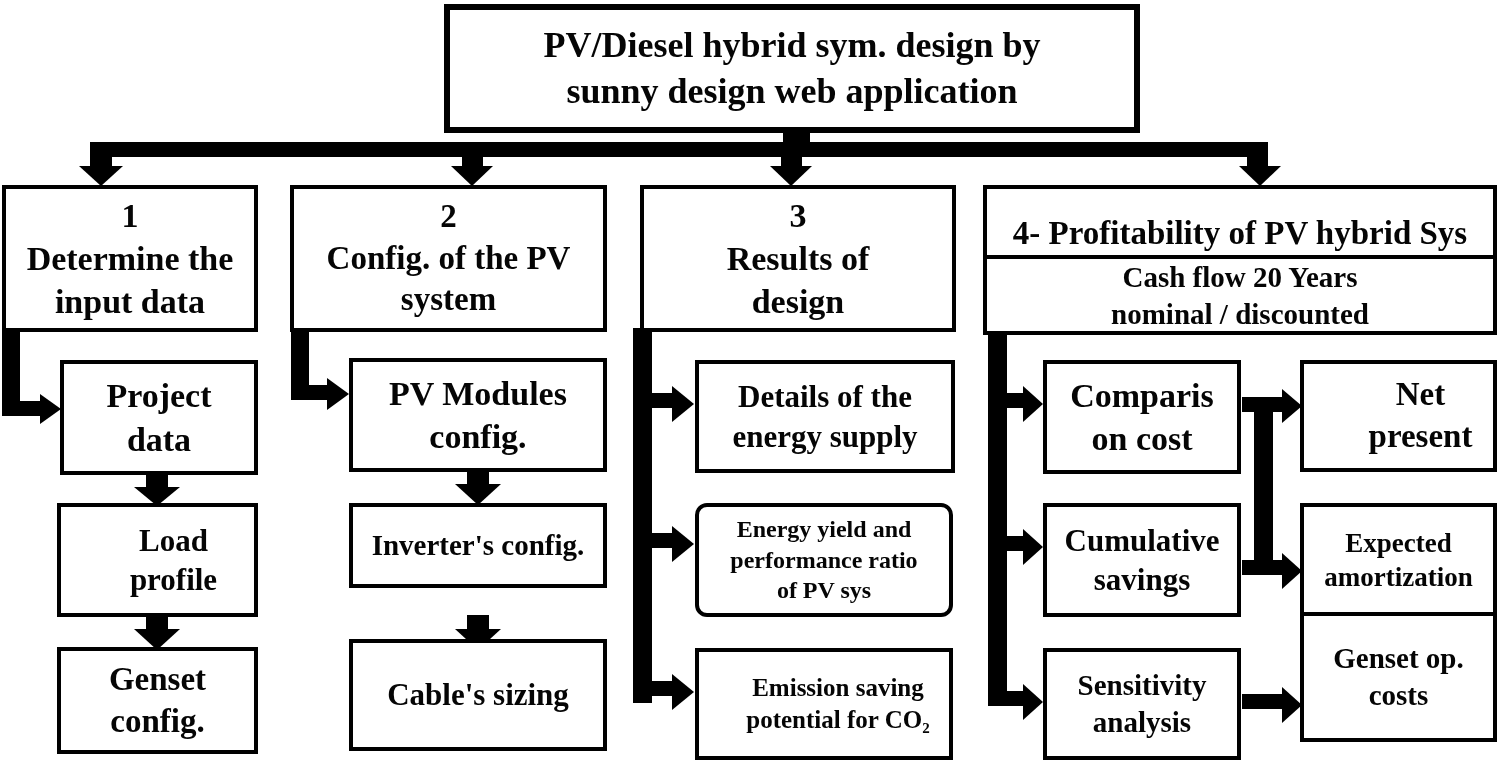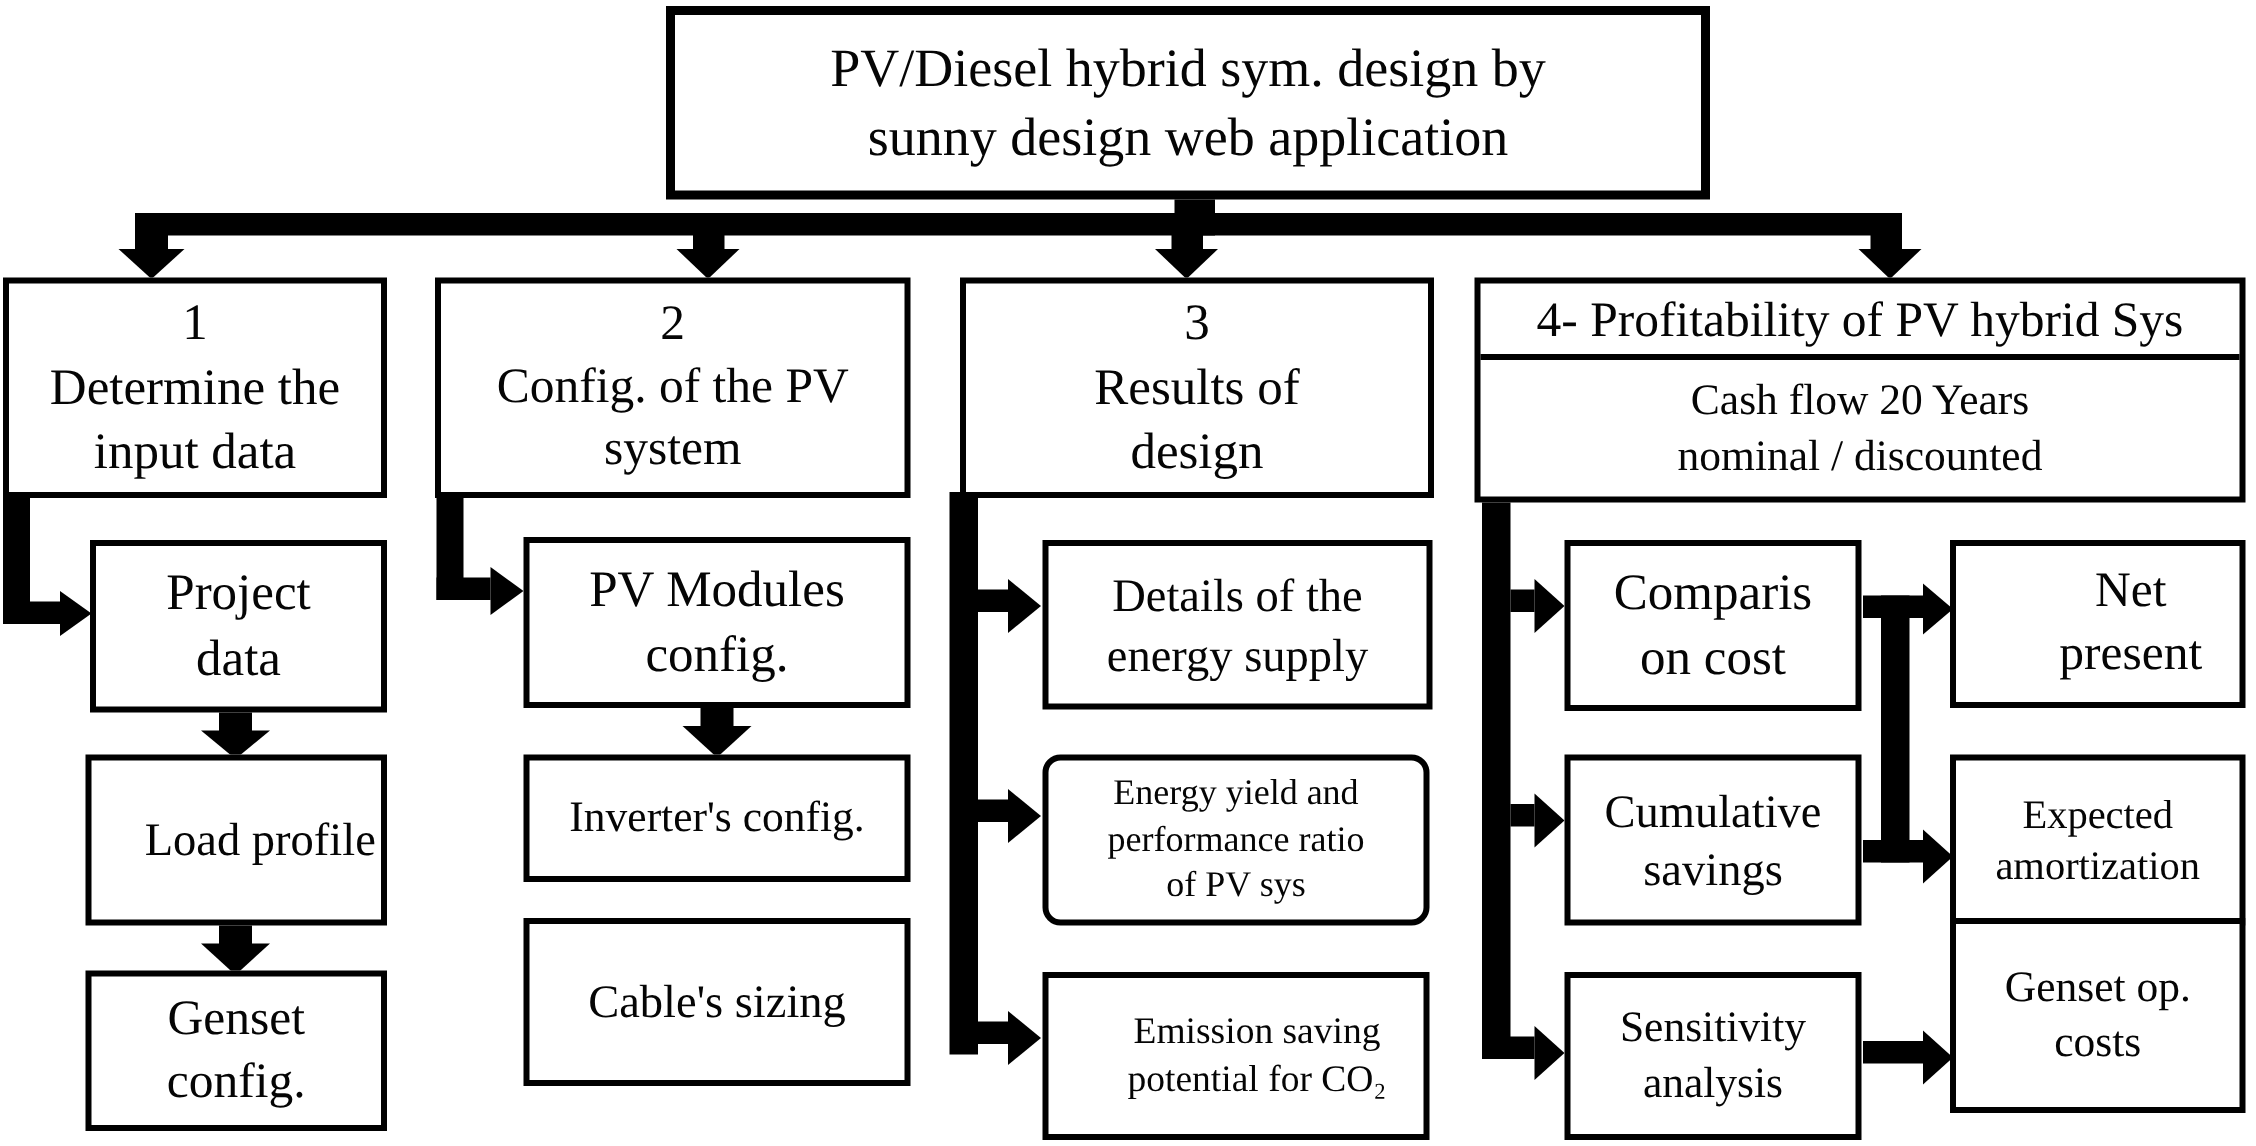--- a/index.html
+++ b/index.html
@@ -7,25 +7,25 @@
     position:relative;width:1504px;height:764px;background:#ffffff;
     font-family:"Liberation Serif","DejaVu Serif",serif;color:#000;
     overflow:hidden;
   }
   #connectors{position:absolute;left:0;top:0;width:1504px;height:764px;z-index:1;}
   .box{
     position:absolute;z-index:2;background:#ffffff;border:4px solid #000;
     display:flex;align-items:center;justify-content:center;text-align:center;
     box-sizing:border-box;
   }
-  .box-text{white-space:pre-line;line-height:1.27;color:#050505;}
+  .box-text{white-space:pre-line;line-height:1.27;color:#050505;font-weight:bold;}
   .title-box{border-width:6px;}
   .c4wrap{padding:0;flex-direction:column;align-items:stretch;justify-content:flex-start;}
   .c4row1{box-sizing:border-box;height:51px;border-bottom:4px solid #000;
-          display:flex;align-items:flex-end;justify-content:center;}
+          display:flex;align-items:flex-start;justify-content:center;margin-top:24px;}
   .c4row2{box-sizing:border-box;flex:1;display:flex;align-items:center;justify-content:center;}
   .fs36{font-size:36px;} .fs34{font-size:34px;} .fs33{font-size:33px;}
   .fs31{font-size:31px;} .fs29{font-size:29px;} .fs27{font-size:27px;}
   .fs25{font-size:25px;} .fs24{font-size:24px;}
 </style>
 </head>
 <body>
 
 <div id="stage">
 
@@ -152,21 +152,21 @@
 Config. of the PV
 system</div>
   </div>
   <div class="box" style="left:349px;top:358px;width:258px;height:114px;">
     <div class="box-text fs34">PV Modules
 config.</div>
   </div>
   <div class="box" style="left:349px;top:503px;width:258px;height:85px;">
     <div class="box-text fs29">Inverter's config.</div>
   </div>
-  <div class="box" style="left:349px;top:612px;width:258px;height:112px;">
+  <div class="box" style="left:349px;top:639px;width:258px;height:112px;">
     <div class="box-text fs31">Cable's sizing</div>
   </div>
 
   <div class="box" style="left:640px;top:185px;width:316px;height:147px;">
     <div class="box-text fs34">3
 Results of
 design</div>
   </div>
   <div class="box" style="left:695px;top:360px;width:260px;height:113px;">
     <div class="box-text fs31">Details of the

